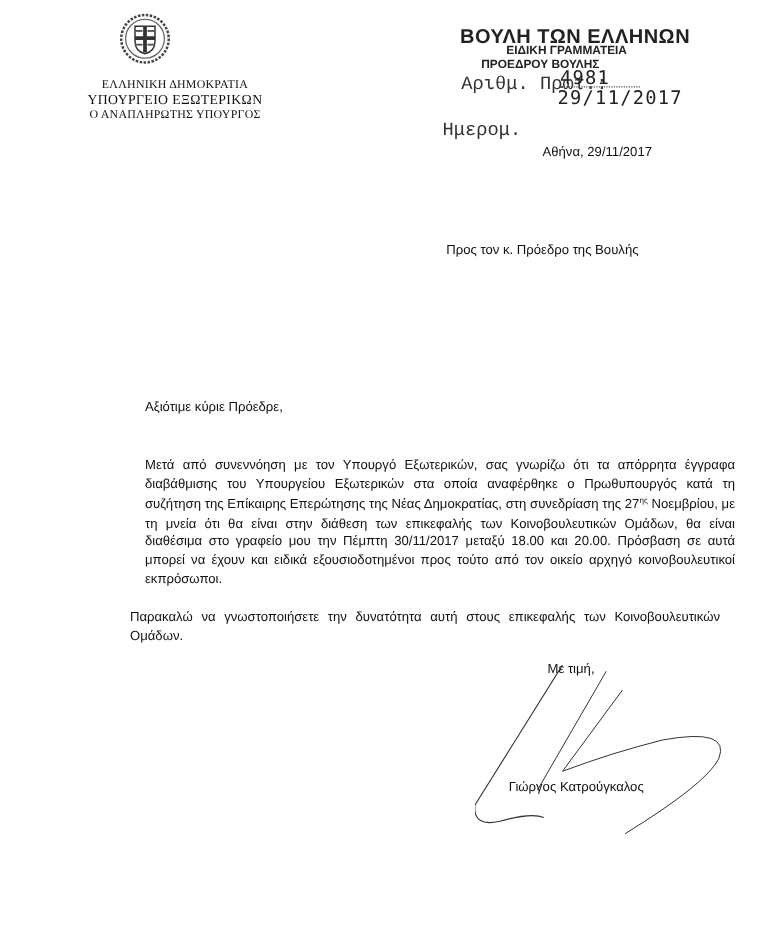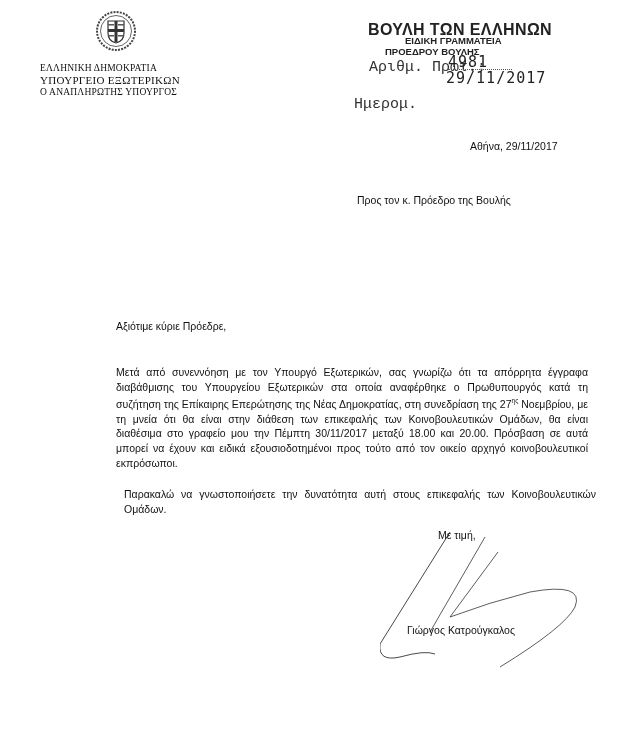--- a/index.html
+++ b/index.html
@@ -1,46 +1,46 @@
 <!DOCTYPE html>
 <html><head>
   <meta charset="utf-8">
   <style>
     html, body { margin: 0; padding: 0; background: #ffffff; }
     body { width: 621px; height: 740px; position: relative; overflow: hidden; font-family: "Liberation Sans", sans-serif; color: #111; }
     .abs { position: absolute; }
 
     
     #emblem { left: 95px; top: 10px; width: 42px; height: 42px; }
-    .hdr-left { left: 40px; width: 200px; text-align: left; font-family: "Liberation Serif", serif; color: #111; white-space: nowrap; }
+    .hdr-left { left: 40px; width: 200px; text-align: center; font-family: "Liberation Serif", serif; color: #111; white-space: nowrap; }
     #hl1 { top: 63px; font-size: 9.5px; letter-spacing: 0.2px; }
     #hl2 { top: 74px; font-size: 11px; letter-spacing: 0.3px; }
     #hl3 { top: 87px; font-size: 9.5px; letter-spacing: 0.2px; }
 
     
     .stamp { font-family: "Liberation Sans", sans-serif; color: #222; white-space: nowrap; font-weight: bold; }
     #st1 { left: 368px; top: 21px; font-size: 16px; letter-spacing: 0.4px; }
     #st2 { left: 385px; top: 35px; font-size: 9.5px; margin-left: 20px; }
     #st3 { left: 385px; top: 46px; font-size: 9.5px; }
     .stamp-field { font-family: Liberation Mono, monospace; color: #333; font-size: 15px; white-space: nowrap; }
     #sf1 { left: 369px; top: 59px; }
     #sf2 { left: 354px; top: 74px; margin-top: 22px; }
     .hand { font-family: "DejaVu Sans Mono", monospace; font-size: 15px; color: #222; letter-spacing: 1px; position: absolute; }
     #hand-num { left: 448px; top: 53px; }
     #hand-date { left: 408px; top: 69px; margin-left: 38px; }
     .dots { position: absolute; border-bottom: 1px dotted #555; height: 0; }
     #dots1 { left: 448px; top: 69px; width: 64px; }
 
     
     .txt { font-size: 10.5px; color: #111; }
-    #place-date { left: 434px; top: 140px; margin-left: 36px; }
+    #place-date { left: 434px; top: 116px; }
     #recipient { left: 357px; top: 194px; }
     #salutation { left: 116px; top: 320px; }
     #para1 { left: 116px; top: 365px; width: 472px; line-height: 14.7px; text-align: justify; }
-    #para2 { left: 124px; top: 487px; width: 472px; line-height: 14.7px; text-align: justify; }
+    #para2 { left: 104px; top: 487px; width: 472px; line-height: 14.7px; text-align: justify; }
     #closing { left: 438px; top: 529px; }
     #sig-name { left: 407px; top: 624px; }
     #signature { left: 380px; top: 532px; width: 200px; height: 150px; }
     sup { font-size: 6.5px; }
   </style>
 </head>
 <body>
 
 <svg id="emblem" class="abs" viewBox="0 0 42 42">
   <circle cx="21" cy="21" r="19" fill="none" stroke="#444" stroke-width="2" stroke-dasharray="2 1.2"></circle>

